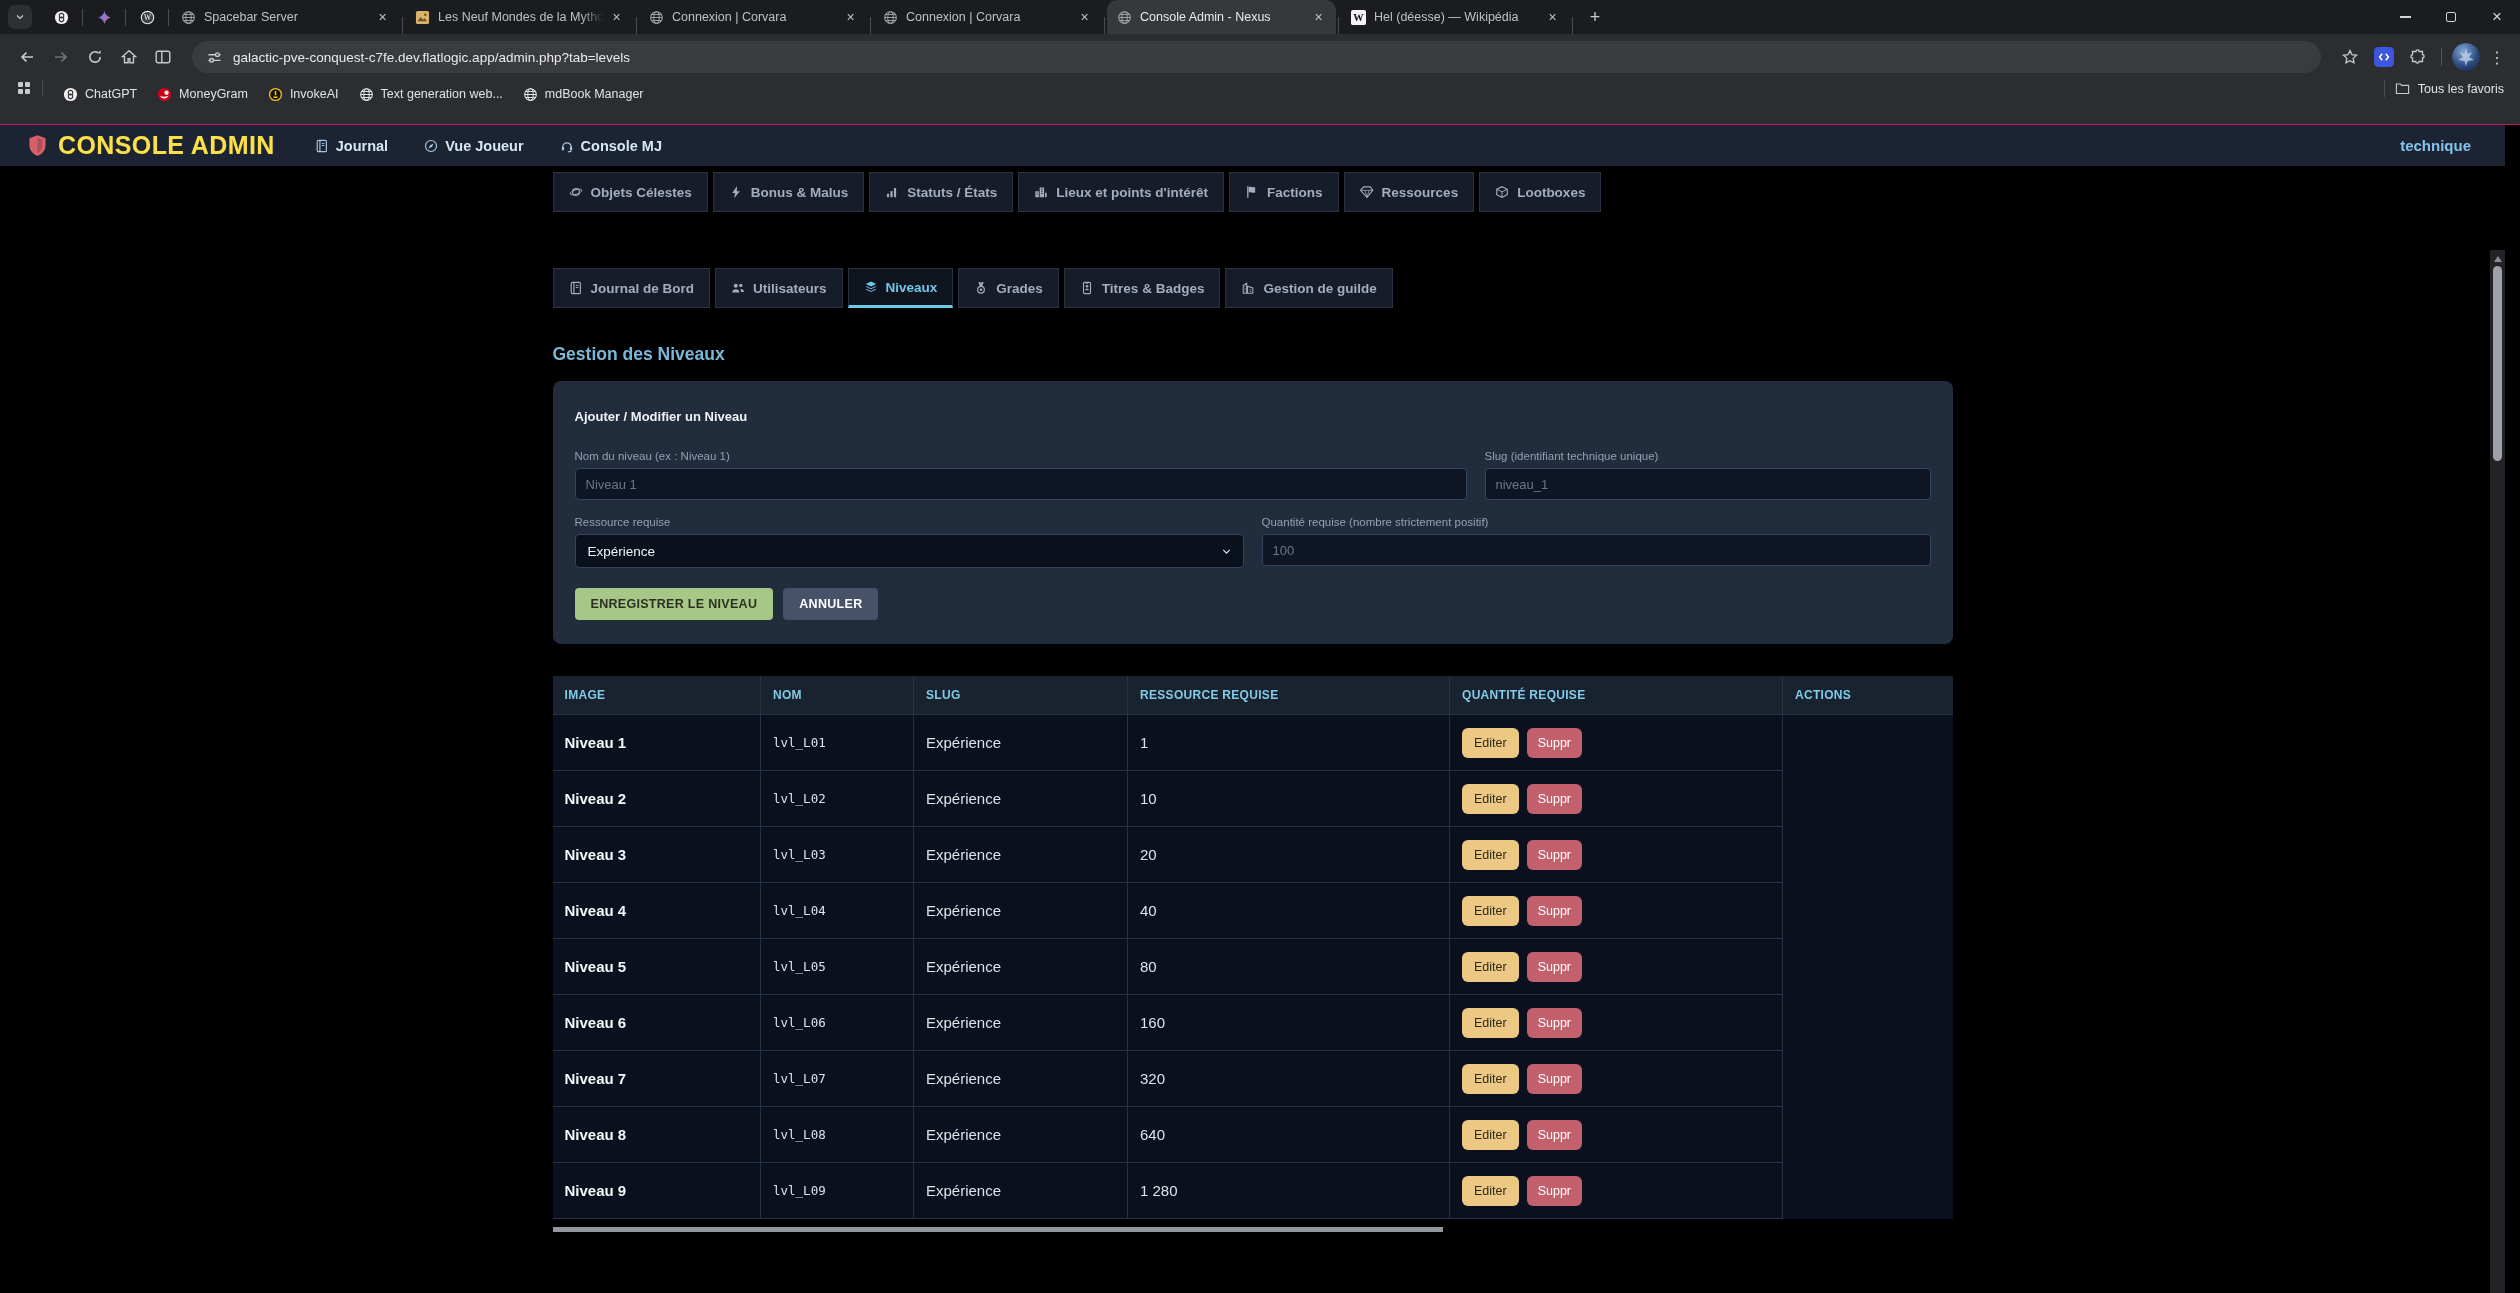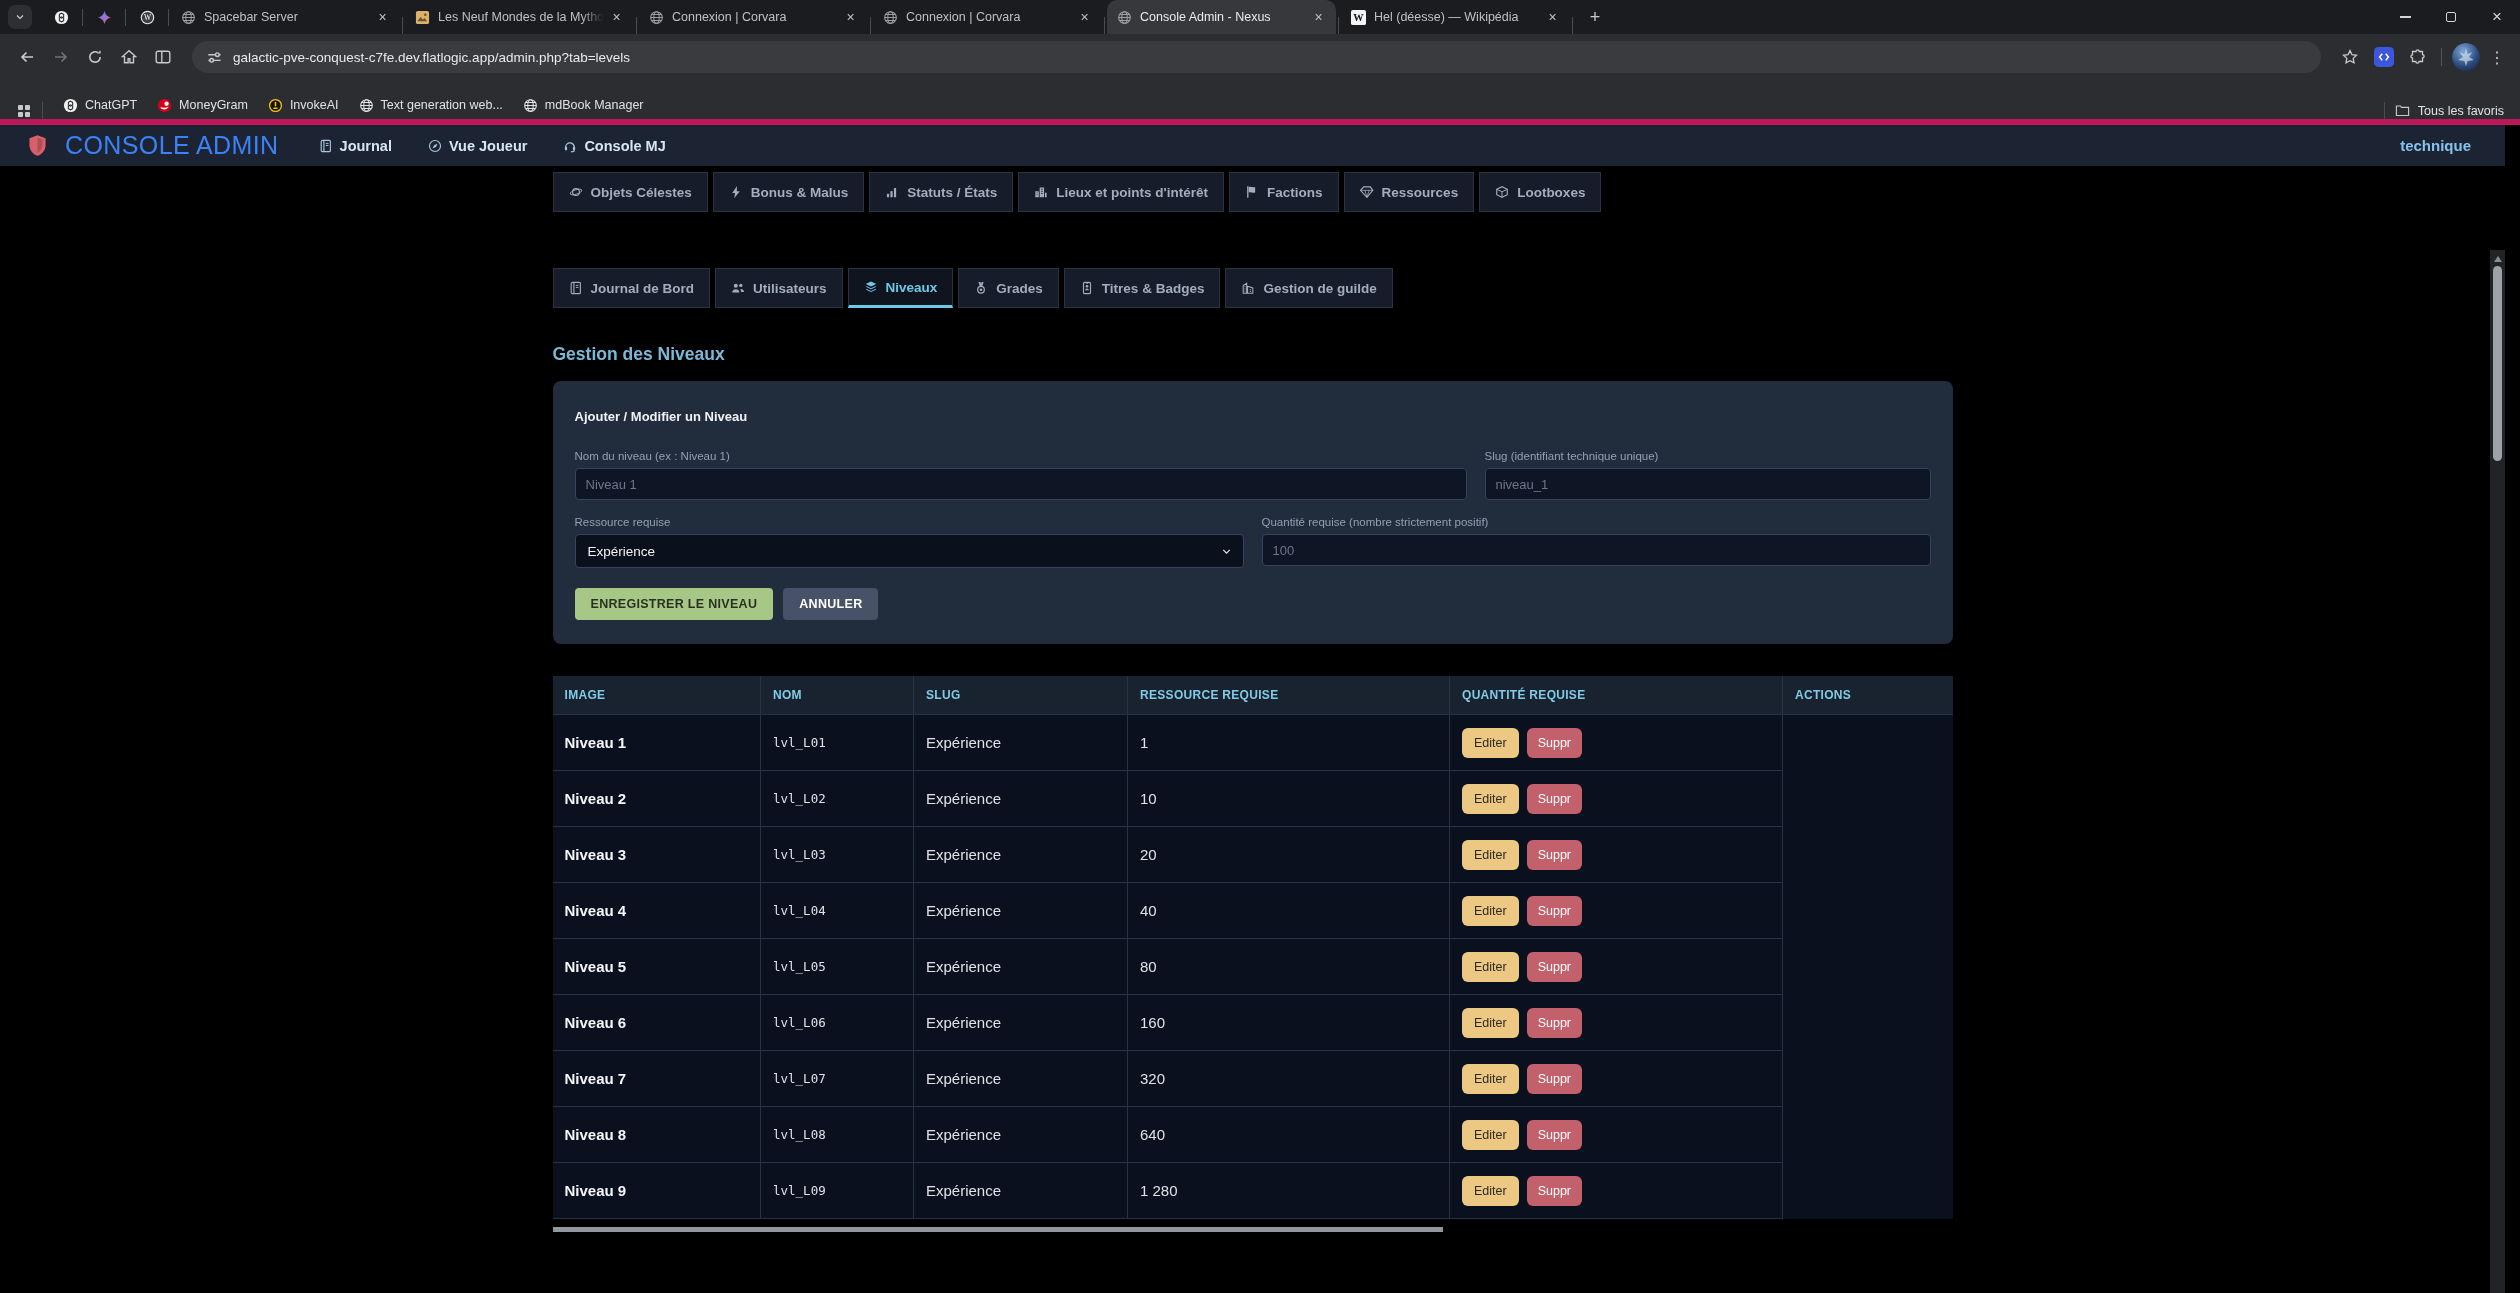--- a/index.html
+++ b/index.html
@@ -40,35 +40,35 @@
   .tb-btn.disabled{color:#6f7276}
   .urlpill{flex:1;height:32px;background:#3a3b3f;border-radius:16px;margin:0 12px;display:flex;
     align-items:center;padding:16px 14px;color:#e8eaed}
   .urlpill .ic{color:#c7cacd;margin-right:10px}
   .url-text{font-size:13.5px;white-space:nowrap}
   .tb-sep{width:1px;height:18px;background:#54565a;margin:0 6px}
   .avatar{width:28px;height:28px;border-radius:50%;overflow:hidden;margin:0 4px}
   .dots{width:26px;text-align:center;color:#c7cacd;font-size:16px}
   .dots::before{content:"⋮"}
 
-  .bookmarks{height:45px;background:#2c2d31;display:flex;align-items:flex-end;padding:0 16px;
-    border-bottom:6px solid #be185d}
+  .bookmarks{height:45px;background:#2c2d31;display:flex;align-items:flex-start;padding:0 16px;
+    border-bottom:1px solid #be185d}
   .bm-item{display:flex;align-items:center;gap:7px;height:28px;padding:0 10px;border-radius:14px;
     color:#e0e2e5;font-size:12.5px;white-space:nowrap}
   .bm-right{margin-left:auto;display:flex;align-items:center;gap:8px;color:#e0e2e5;font-size:12.5px}
 
   
   .page{position:relative;height:1168px;margin-right:15px;background:#000}
   .scrollbar{position:absolute;top:125px;right:0;width:15px;height:1168px;background:#212327}
   .sb-arrow{width:0;height:0;border-left:4px solid transparent;border-right:4px solid transparent;
     border-bottom:6px solid #8a8d91;margin:6px auto 4px}
   .sb-thumb{width:9px;height:195px;background:#9ea2a7;border-radius:5px;margin:0 auto}
 
   .app-header{height:41px;background:#1c2433;display:flex;align-items:center;padding:0 26px 0 26px}
-  .logo{display:flex;align-items:center;gap:16px;color:#3b82f6;font-weight:normal;font-size:25px;letter-spacing:.4px}
+  .logo{display:flex;align-items:center;gap:9px;color:#fde047;font-weight:bold;font-size:25px;letter-spacing:.4px}
   .logo .ic{color:#d95f68}
   .app-nav{display:flex;gap:36px;margin-left:40px}
   .app-nav .nav-item{display:flex;gap:7px;color:#d5e6f5;font-weight:bold;font-size:14.5px}
   .app-nav .ic{color:#a9c6e0}
   .hdr-user{margin-left:auto;color:#85c3ec;font-weight:bold;font-size:15px;padding-right:8px}
 
   .container{width:1400px;margin:0 auto}
   .ptabs{display:flex;gap:5px}
   #ptabs1{margin-top:56px}
   #ptabs2{margin-top:6px}

